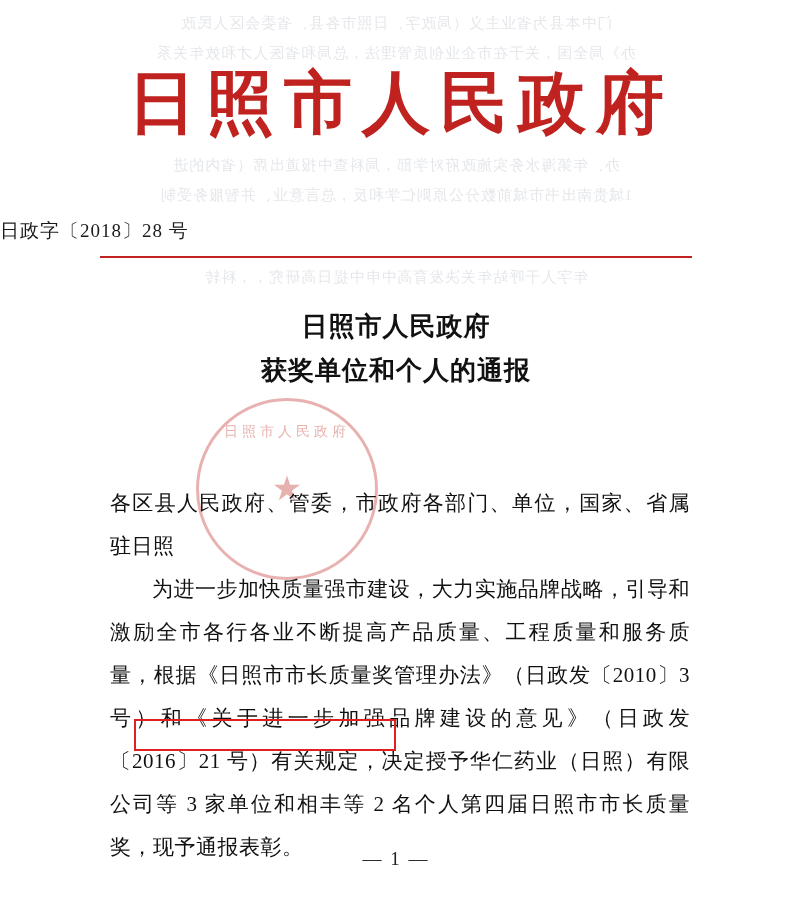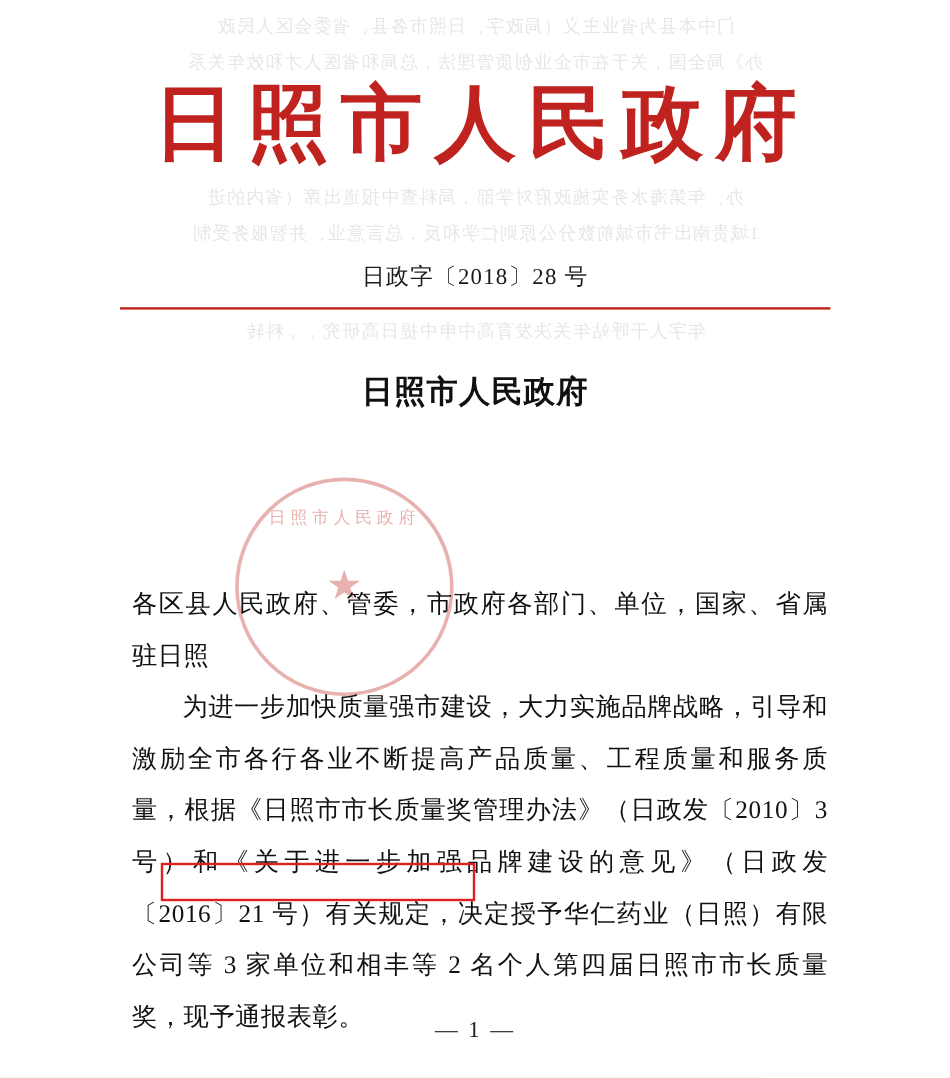--- a/index.html
+++ b/index.html
@@ -53,21 +53,20 @@
     letter-spacing: 10px;
     text-indent: 10px;
     font-family: "Liberation Serif", "DejaVu Serif", serif;
     white-space: nowrap;
   }
   .doc-number {
     position: absolute;
     top: 218px;
     left: 0;
     right: 0;
-    text-align: center;
     font-size: 19px;
     color: #1a1a1a;
     letter-spacing: 1px;
   }
   .red-rule {
     position: absolute;
     top: 256px;
     left: 100px;
     width: 592px;
     height: 2px;
@@ -169,20 +168,21 @@
   <div class="bleed b5">年字人干呼站年关决发育高中申中提日高研究，，科转</div>
 
   <div class="masthead">日照市人民政府</div>
 
   <div class="doc-number">日政字〔2018〕28 号</div>
 
   <div class="red-rule"></div>
 
   <div class="title-block">
     <div>日照市人民政府</div>
+    <div>获奖单位和个人的通报</div>
   </div>
 
   <div class="seal">
     <div class="seal-text-top">日照市人民政府</div>
     <div class="seal-star">★</div>
     <div class="seal-text-bottom"></div>
   </div>
 
   <div class="body-text">
     <p>各区县人民政府、管委，市政府各部门、单位，国家、省属驻日照</p>

